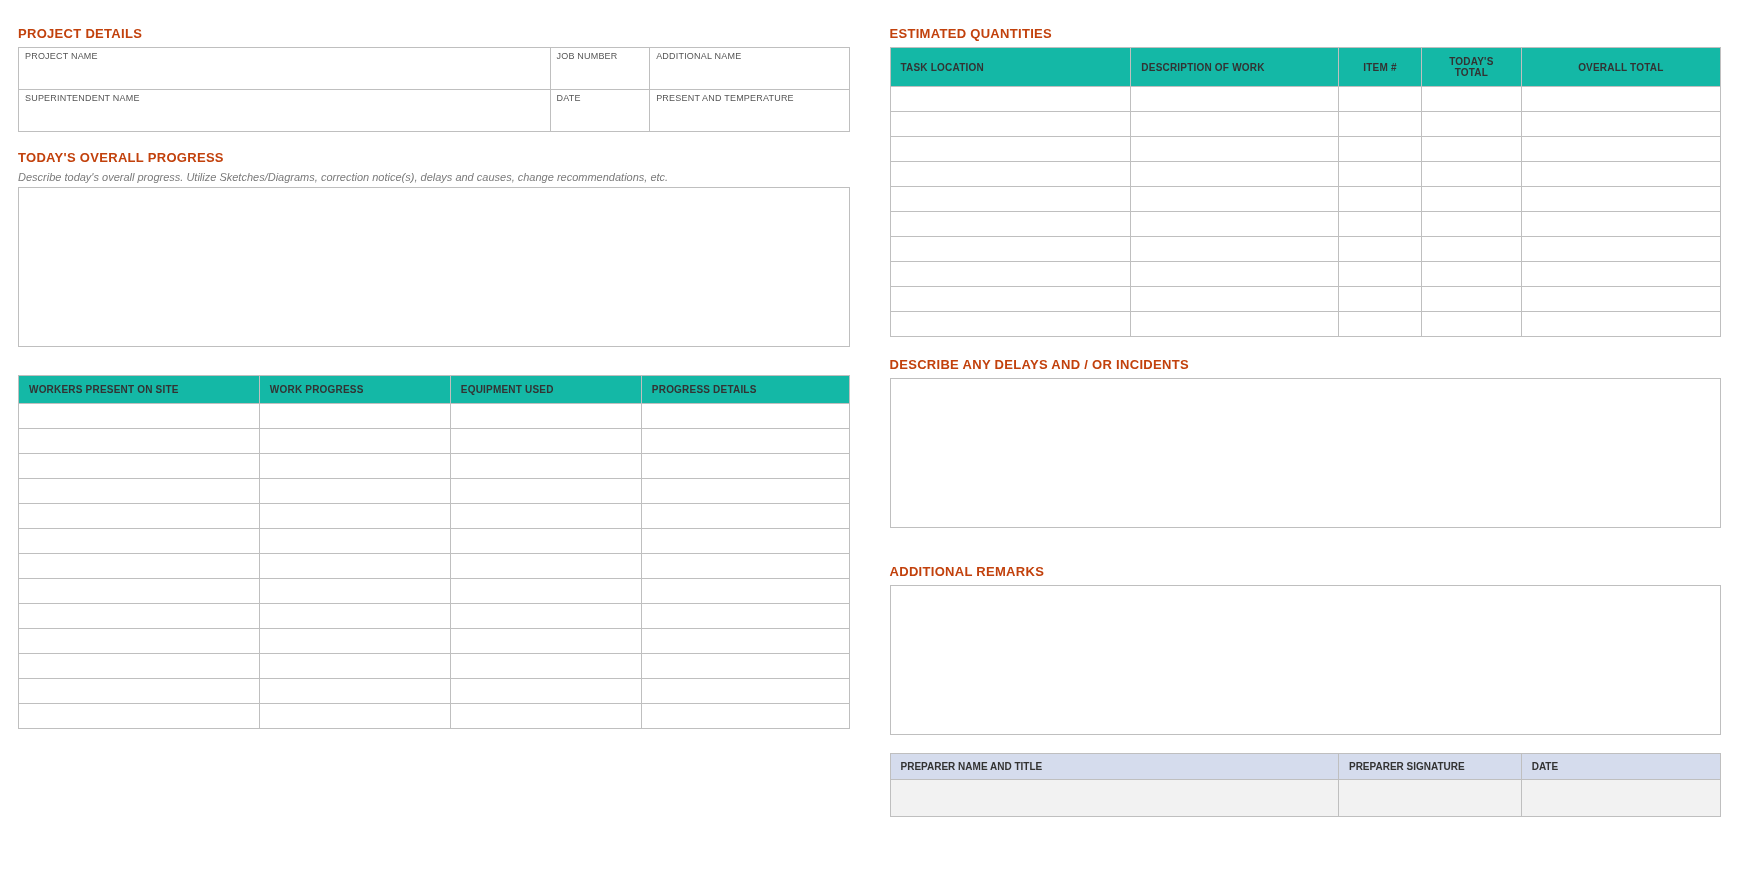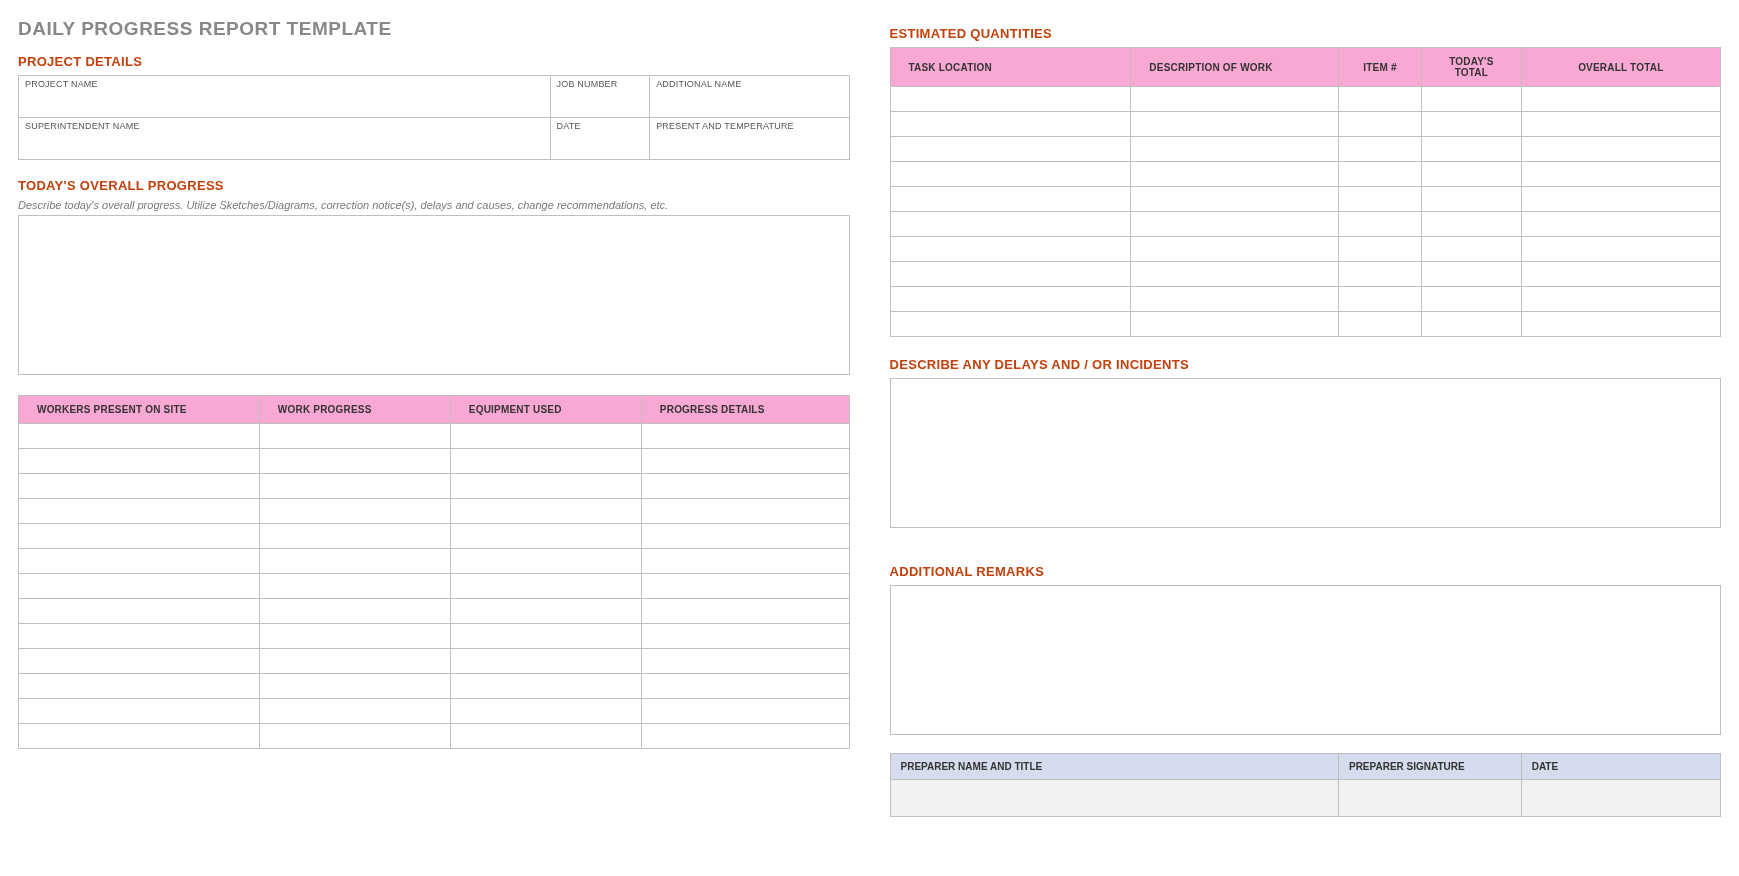--- a/index.html
+++ b/index.html
@@ -72,25 +72,25 @@
     border: 1px solid #bfbfbf;
     resize: none;
     padding: 6px;
     font-family: inherit;
     font-size: 12px;
     background: #fff;
     outline: none;
   }
   
   .data-table th {
-    background: #f9a8d4;
+    background: #14b8a6;
     font-size: 10px;
     font-weight: 700;
     text-align: left;
-    padding: 8px 18px;
+    padding: 8px 10px;
     border: 1px solid #bfbfbf;
     color: #333;
     letter-spacing: 0.2px;
   }
   .data-table th.center { text-align: center; }
   .data-table td {
     border: 1px solid #bfbfbf;
     padding: 0;
     height: 24px;
   }
@@ -128,21 +128,20 @@
     font-size: 12px;
     outline: none;
     background: #f2f2f2;
   }
 </style>
 </head>
 <body>
 
 <div class="col">
 
-  <h1>DAILY PROGRESS REPORT TEMPLATE</h1>
 
   <h2 class="section">PROJECT DETAILS</h2>
 
   <table class="pd-grid">
     <tbody>
         <tr class="labels">
       <td style="width:64%">PROJECT NAME</td>
       <td style="width:12%">JOB NUMBER</td>
       <td style="width:24%">ADDITIONAL NAME</td>
     </tr>
@@ -161,21 +160,21 @@
       <td><input value="" style=""></td>
       <td><input value="" style=""></td>
     </tr>
   </tbody>
     </table>
 
   <h2 class="section" style="margin-top:18px">TODAY'S OVERALL PROGRESS</h2>
   <p class="hint">Describe today's overall progress.  Utilize Sketches/Diagrams, correction notice(s), delays and causes, change recommendations, etc.</p>
   <textarea class="bigbox" style="height: 160px;"></textarea>
 
-  <table class="data-table" style="margin-top:16px">
+  <table class="data-table" style="margin-top:24px">
     <thead>
       <tr>
         <th style="width:29%">WORKERS PRESENT ON SITE</th>
         <th style="width:23%">WORK PROGRESS</th>
         <th style="width:23%">EQUIPMENT USED</th>
         <th style="width:25%">PROGRESS DETAILS</th>
       </tr>
     </thead>
     <tbody>
         <tr>

